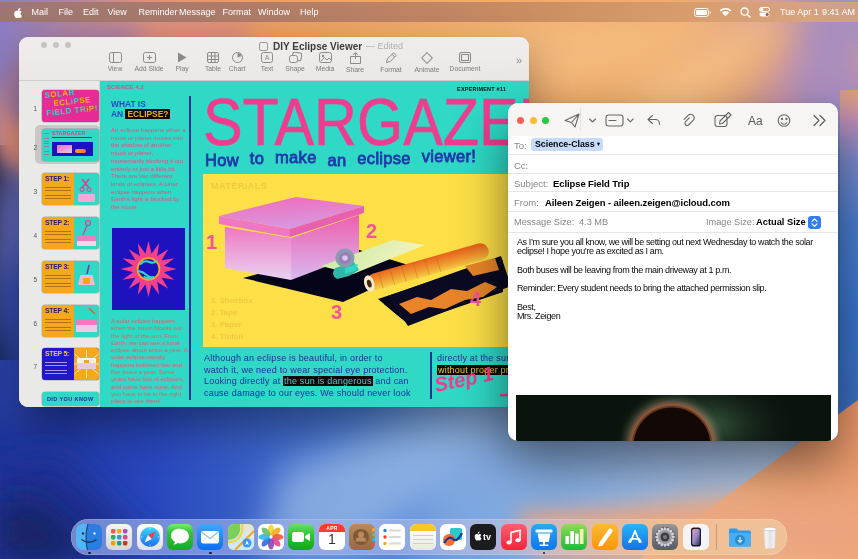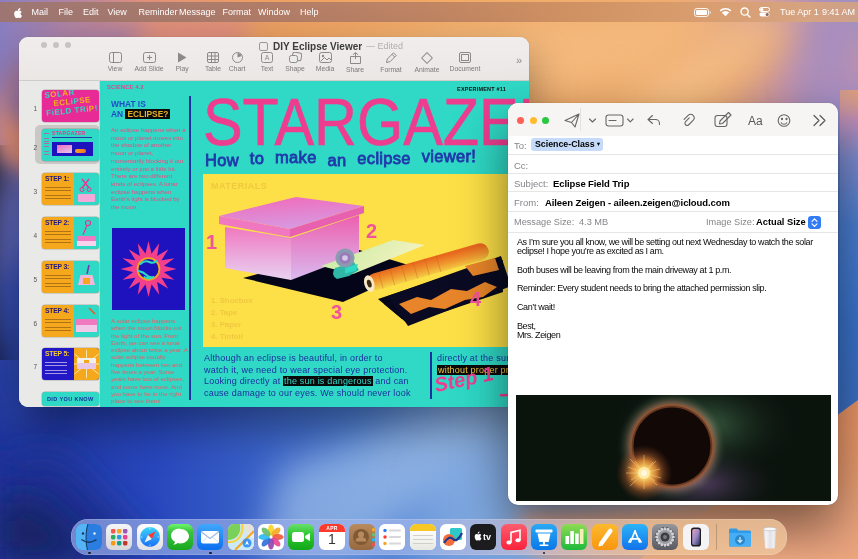--- a/index.html
+++ b/index.html
@@ -23,21 +23,21 @@
 .tl { position:absolute; width:6px; height:6px; border-radius:50%; top:5px; }
 #kw-title { position:absolute; top:3px; left:0; width:100%; height:12px; }
 .ktool { position:absolute; top:15px; width:34px; text-align:center; color:#7c7b79; font-size:6.8px; }
 .ktool svg { display:block; margin:0 auto 2px auto; }
 #kw-side { position:absolute; left:0; top:44px; width:81px; height:326px; background:#e9e9e7; border-right:1px solid #d5d5d3; }
 #kw-slide { position:absolute; left:81px; top:44px; width:429px; height:326px; background:#2fd9c6; overflow:hidden; }
 .thumb { position:absolute; left:23px; width:57px; border-radius:3px; overflow:hidden; box-shadow:0 0 0 0.5px rgba(0,0,0,.25); }
 .tnum { position:absolute; left:8px; width:10px; text-align:right; font-size:6.5px; color:#555; }
 
 
-#mw { position:absolute; left:508px; top:103px; width:330px; height:402px;
+#mw { position:absolute; left:508px; top:103px; width:330px; height:338px;
   border-radius:10px; background:#fff; overflow:hidden;
   box-shadow:0 22px 50px rgba(0,0,0,.5), 0 0 1px rgba(0,0,0,.35); }
 #mw-tb { position:absolute; left:0; top:0; width:100%; height:33px; background:#f6f5f3; }
 .mrow { position:absolute; left:0; width:100%; color:#000; font-size:9.5px; }
 .mlab { color:#86868b; }
 .msep { position:absolute; left:0; width:100%; height:1px; background:#e7e6e4; }
 #mbody { position:absolute; left:9px; top:135px; width:305px; font-size:9px; line-height:9.3px; color:#0a0a0a; letter-spacing:-0.38px;}
 #mbody p { margin:0 0 9.3px 0; }
 
 
@@ -576,21 +576,20 @@
         <line x1="128" y1="78" x2="115" y2="85"></line>
           <line x1="128" y1="78" x2="139" y2="86"></line>
       </g>
       <circle cx="128" cy="78" r="6" fill="#ffeaa8"></circle>
       <circle cx="128" cy="78" r="3" fill="#fff8e0"></circle>
     </svg>
     <div id="mbody">
       <p>As I’m sure you all know, we will be setting out next Wednesday to watch the solar eclipse! I hope you’re as excited as I am.</p>
       <p>Both buses will be leaving from the main driveway at 1 p.m.</p>
       <p>Reminder: Every student needs to bring the attached permission slip.</p>
-      <p>Can’t wait!</p>
       <p style="margin-bottom:0">Best,<br>Mrs. Zeigen</p>
     </div>
   </div>
 
   <div id="dock">
 
     <div class="dicon" style="left:5px">
       <svg width="26" height="26" viewBox="0 0 26 26">
         <rect width="26" height="26" rx="6" fill="#53b5f5"></rect>
         <path d="M12 0 C9.5 7 9.5 19 11.5 26 H20 Q26 26 26 20 V6 Q26 0 20 0 z" fill="#2a7de1"></path>

